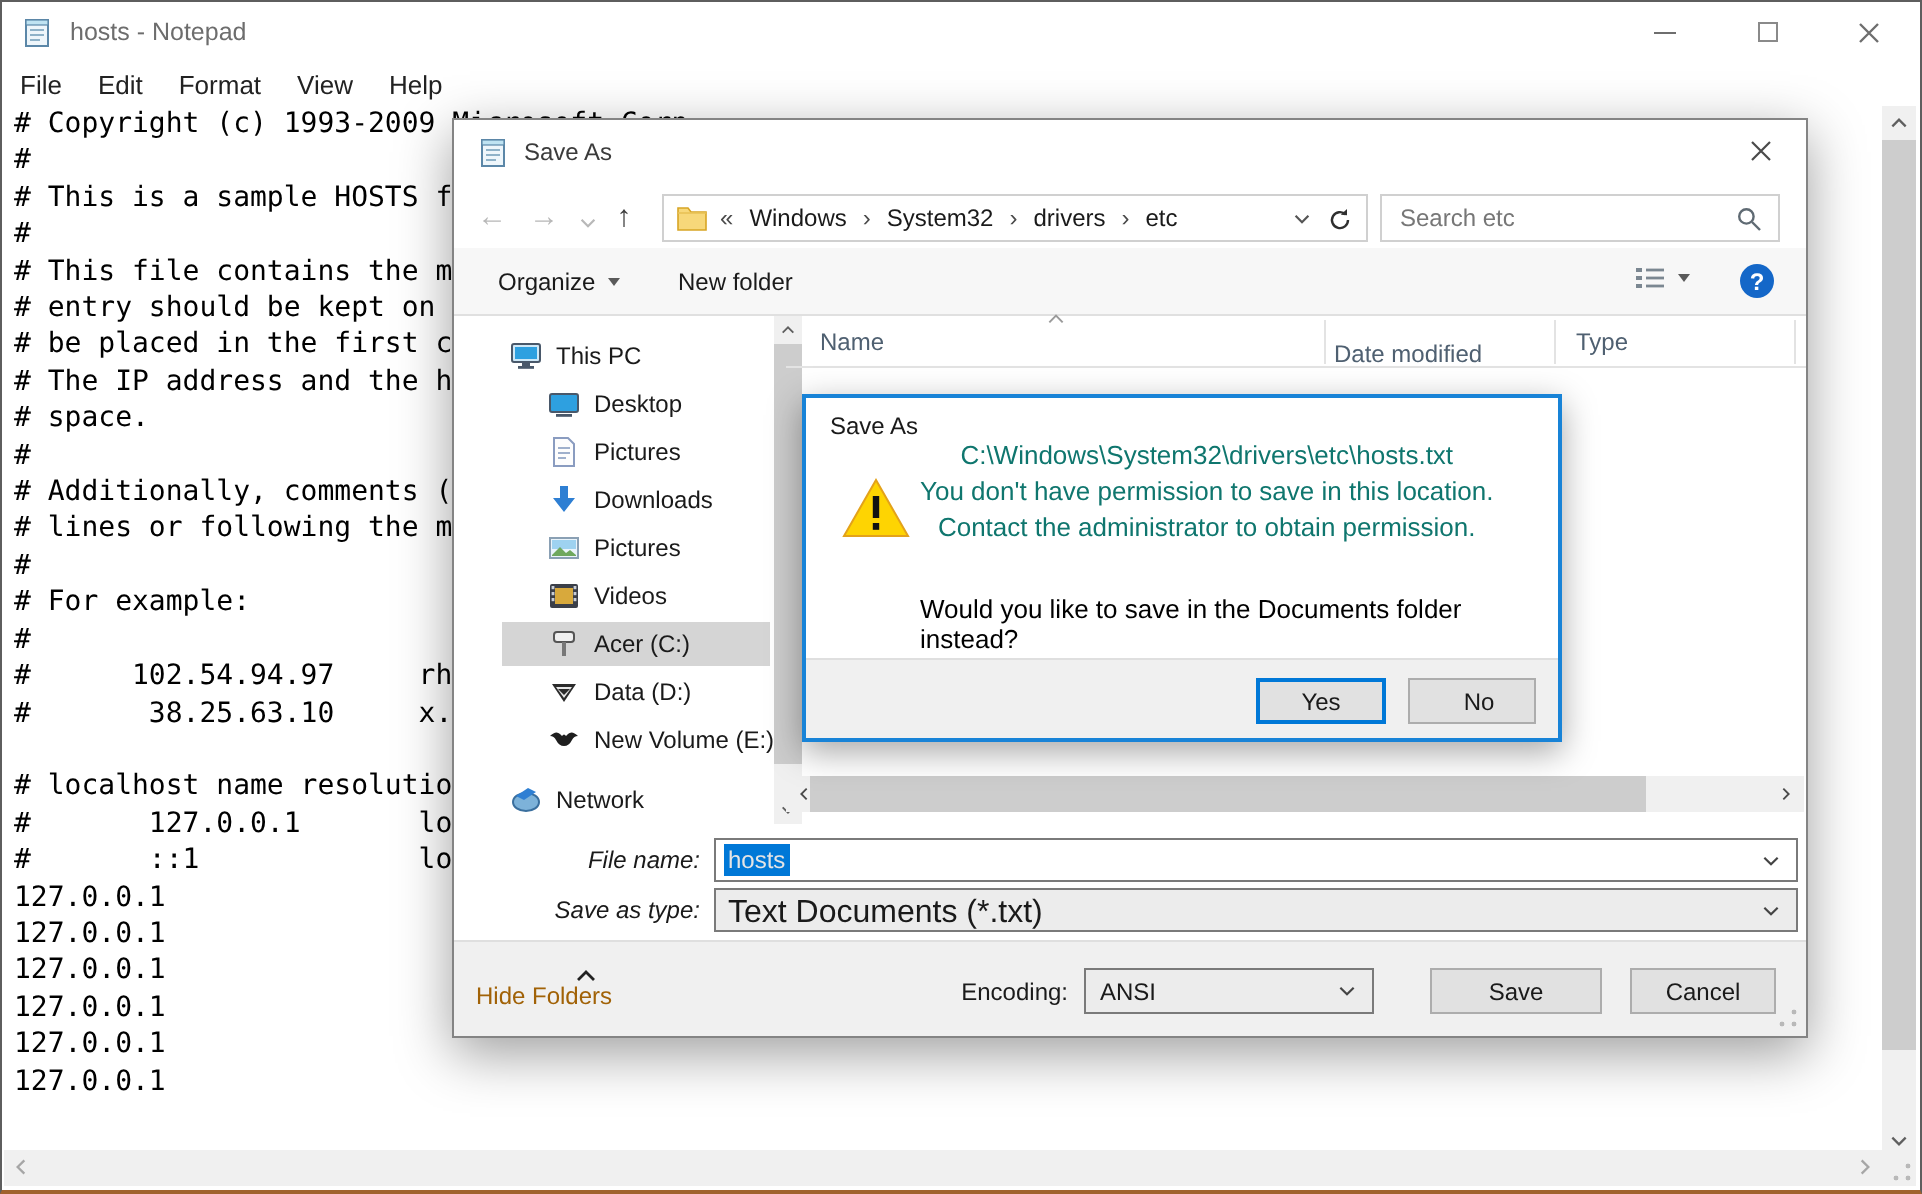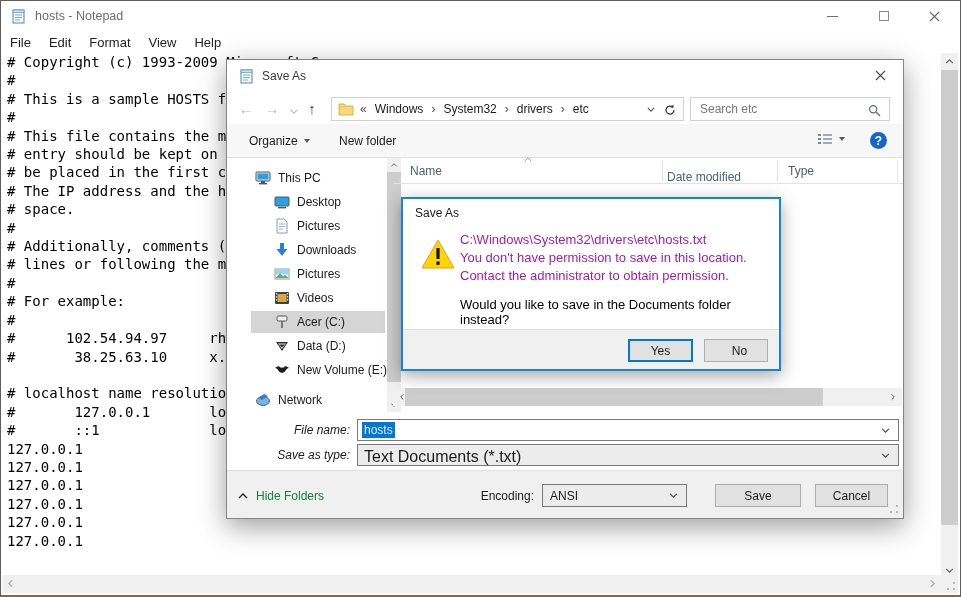--- a/index.html
+++ b/index.html
@@ -87,35 +87,35 @@
   .sd-fn-row { top:363px; }
   .sd-st-row { top:388px; }
   .sd-input { position:absolute; left:130px; top:359px; width:542px; height:22px; border:1px solid #7a7a7a; background:#fff; }
   .sd-input .selval { position:absolute; left:4px; top:2px; background:#0078d7; color:#e5e5e5; font-size:12px; padding:1px 2px; }
   .combo-chev { position:absolute; right:8px; top:8px; color:#444; }
   .sd-combo { position:absolute; left:130px; top:384px; width:542px; height:22px; border:1px solid #7a7a7a; background:#ececec; }
   .sd-combo .cval { position:absolute; left:6px; top:3px; font-size:16px; color:#1a1a1a; }
 
   
   .sd-footer { position:absolute; left:0; right:0; bottom:0; height:48px; background:#f0f0f0; border-top:1px solid #dfdfdf; }
-  .hide-folders { position:absolute; left:11px; top:14px; height:22px; display:flex; align-items:center; font-size:12px; color:#15803d; }
+  .hide-folders { position:absolute; left:11px; top:14px; height:22px; display:flex; align-items:flex-end; font-size:12px; color:#a16207;flex-direction:column; }
   .hf-chev { margin-right:8px; color:#222; }
   .enc-label { position:absolute; left:240px; top:18px; width:67px; text-align:right; font-size:12px; color:#1a1a1a; }
   .enc-combo { position:absolute; left:315px; top:13px; width:145px; height:23px; border:1px solid #7a7a7a; background:#ececec; }
   .enc-combo .cval { position:absolute; left:7px; top:4px; font-size:12px; color:#1a1a1a; }
   .sd-btn { position:absolute; top:13px; height:23px; background:#e1e1e1; border:1px solid #adadad; font-size:12px; color:#1a1a1a; display:flex; align-items:center; justify-content:center; }
   .btn-save { left:488px; width:86px; }
   .btn-cancel { left:588px; width:73px; }
 
   
   .wd { position:absolute; left:400px; top:196px; width:380px; height:174px; background:#fff;
         border:2px solid #1883d7; box-shadow:0 5px 16px rgba(0,0,0,.35); }
   .wd-title { position:absolute; left:12px; top:7px; font-size:12px; color:#1a1a1a; }
   .wd-icon { position:absolute; left:18px; top:40px; }
-  .wd-text { position:absolute; left:57px; top:32px; font-size:13px; color:#a21caf; line-height:18px; }
+  .wd-text { position:absolute; left:57px; top:20px; font-size:13px; color:#0f766e; line-height:18px;text-align:center; }
   .wd-question { position:absolute; left:57px; top:98px; font-size:13px; color:#000; }
   .wd-footer { position:absolute; left:0; right:0; bottom:0; height:40px; background:#f0f0f0; border-top:1px solid #dfdfdf; }
   .wd-btn { position:absolute; top:9px; height:23px; background:#e1e1e1; font-size:12px; color:#1a1a1a; display:flex; align-items:center; justify-content:center; }
   .btn-yes { left:225px; width:65px; border:2px solid #0078d7; }
   .btn-no  { left:301px; width:64px; border:1px solid #adadad;padding-left:7px; }
 </style>
 </head>
 <body>
 
 <div class="np-window">

